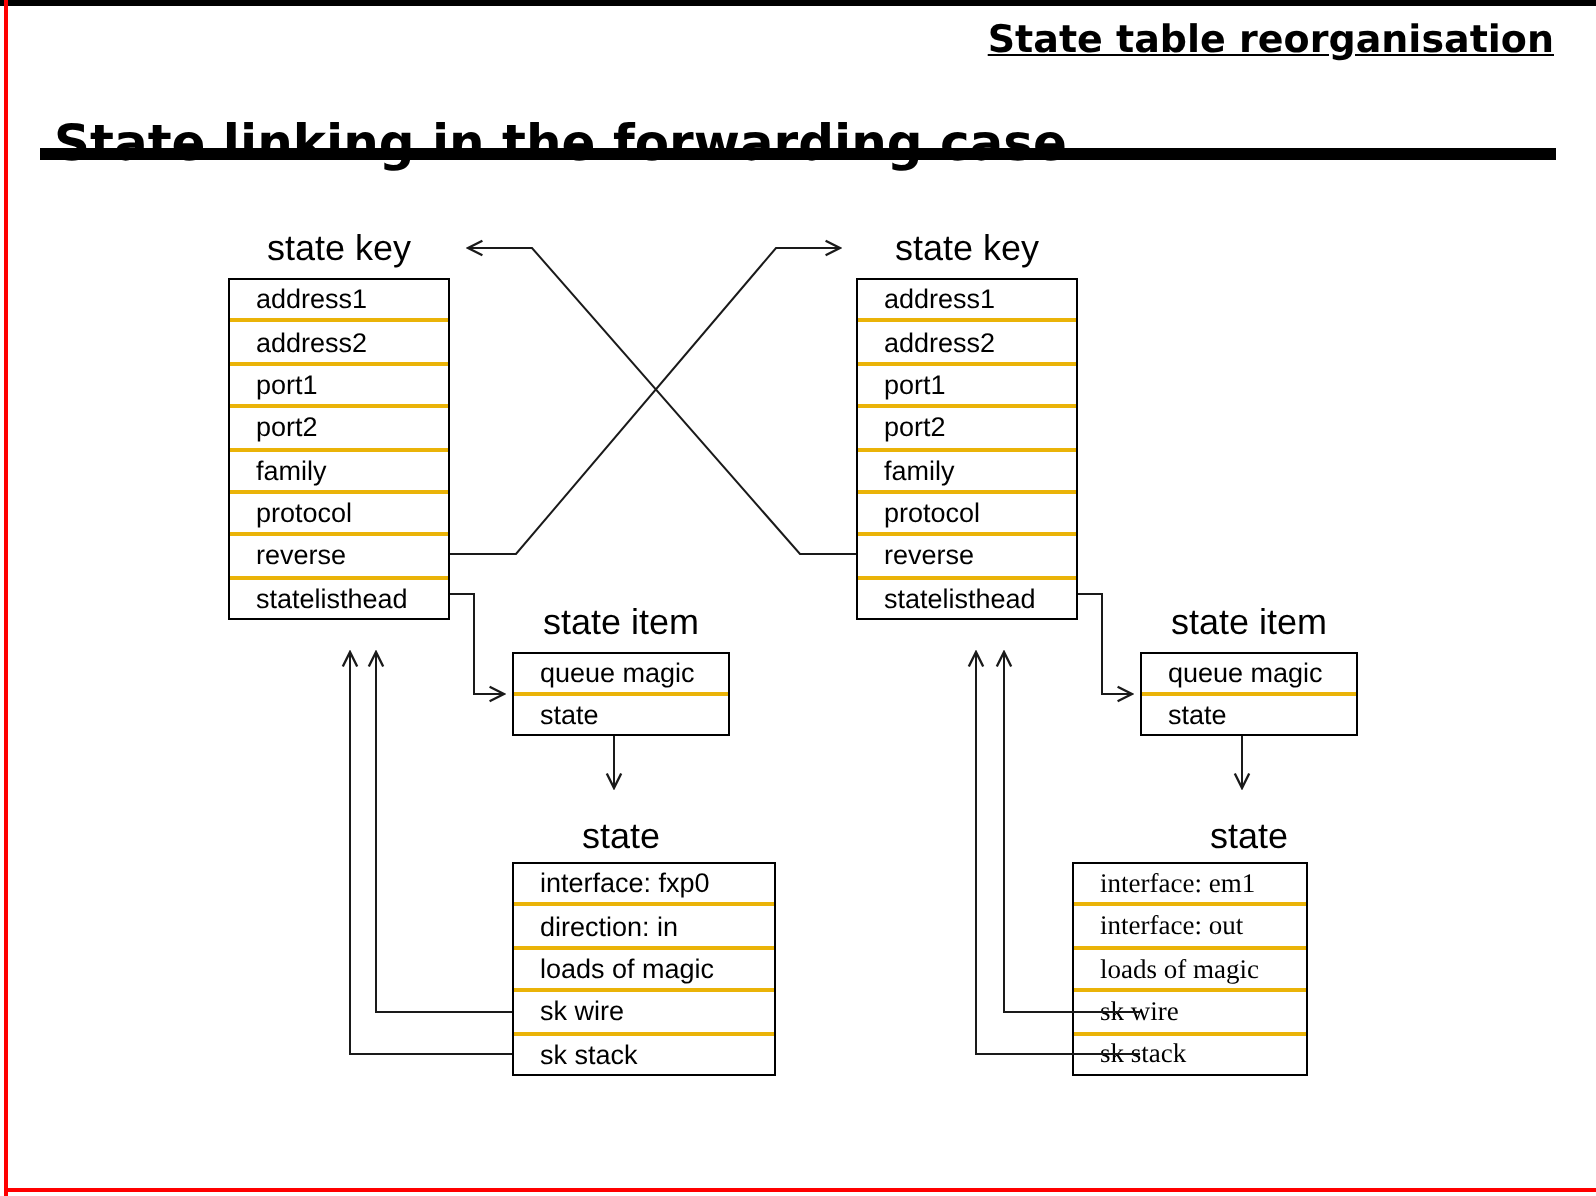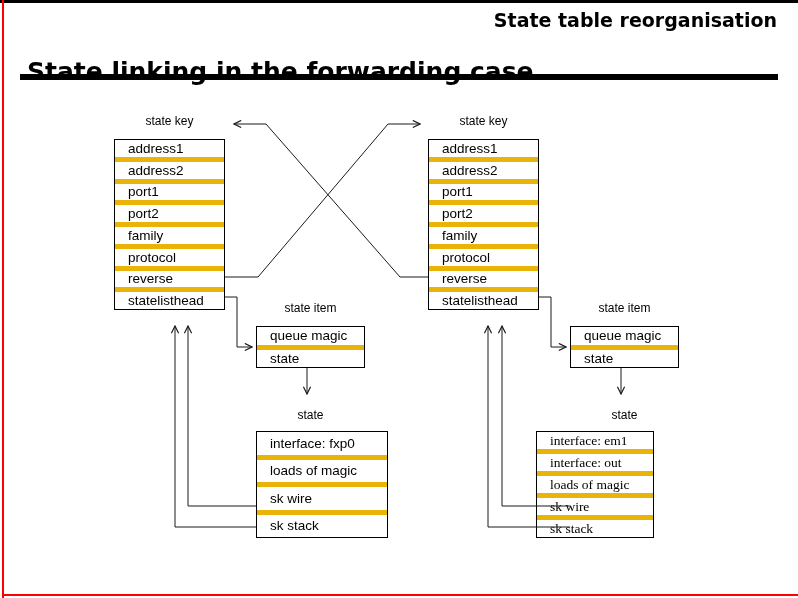--- a/index.html
+++ b/index.html
@@ -2,38 +2,38 @@
 <html><head>
 <meta charset="utf-8">
 <style>
   html,body{margin:0;padding:0;background:#fff;}
   .slide{position:relative;width:798px;height:598px;background:#ffffff;overflow:hidden;
          font-family:"Liberation Sans",sans-serif;color:#000;}
   .top-border{position:absolute;left:0;top:0;width:798px;height:3px;background:#000;}
   .left-border{position:absolute;left:2px;top:0;width:2px;height:598px;background:#ff0000;}
   .bottom-border{position:absolute;left:2px;top:594px;width:796px;height:2px;background:#ff0000;}
   .comic{font-family:"DejaVu Sans",sans-serif;font-weight:600;}
-  .corner-title{position:absolute;top:9px;right:21px;font-size:19px;white-space:nowrap;}
+  .corner-title{position:absolute;top:9px;right:21px;font-size:19px;white-space:nowrap;text-decoration:underline;}
   .slide-title{position:absolute;top:57px;left:27px;font-size:25px;white-space:nowrap;}
   .title-underline{position:absolute;left:20px;top:74px;width:758px;height:6px;background:#000;}
 
   .tbl{position:absolute;box-sizing:border-box;border:1px solid #000;background:#fff;
        display:flex;flex-direction:column;}
   .tbl .row{flex:1;box-sizing:border-box;display:flex;align-items:center;
             padding-left:13px;font-size:13.5px;white-space:nowrap;overflow:hidden;}
-  .tbl .row + .row{border-top:5px solid #eab308;}
+  .tbl .row + .row{border-top:2px solid #eab308;}
 
   .key-left  {left:114px;top:139px;width:111px;height:171px;}
   .key-right {left:428px;top:139px;width:111px;height:171px;}
   .item-left {left:256px;top:326px;width:109px;height:42px;}
   .item-right{left:570px;top:326px;width:109px;height:42px;}
   .state-left {left:256px;top:431px;width:132px;height:107px;}
   .state-right{left:536px;top:431px;width:118px;height:107px;font-family:Liberation Serif, serif;}
 
-  .lbl{position:absolute;font-size:12px;text-align:center;white-space:nowrap;}
+  .lbl{position:absolute;font-size:18px;text-align:center;white-space:nowrap;}
   .lbl-key-left  {left:114px;top:114px;width:111px;}
   .lbl-key-right {left:428px;top:114px;width:111px;}
   .lbl-item-left {left:256px;top:301px;width:109px;}
   .lbl-item-right{left:570px;top:301px;width:109px;}
   .lbl-state-left {left:256px;top:408px;width:109px;}
   .lbl-state-right{left:570px;top:408px;width:109px;}
 
   .connectors{position:absolute;left:0;top:0;width:798px;height:598px;pointer-events:none;}
   .connectors polyline{fill:none;stroke:#1a1a1a;stroke-width:1;}
 </style>
@@ -83,20 +83,21 @@
     <div class="row">state</div>
   </div>
 
   <div class="tbl item-right">
     <div class="row">queue magic</div>
     <div class="row">state</div>
   </div>
 
   <div class="tbl state-left">
     <div class="row">interface: fxp0</div>
+    <div class="row">direction: in</div>
     <div class="row">loads of magic</div>
     <div class="row">sk wire</div>
     <div class="row">sk stack</div>
   </div>
 
   <div class="tbl state-right">
     <div class="row">interface: em1</div>
     <div class="row">interface: out</div>
     <div class="row">loads of magic</div>
     <div class="row">sk wire</div>

